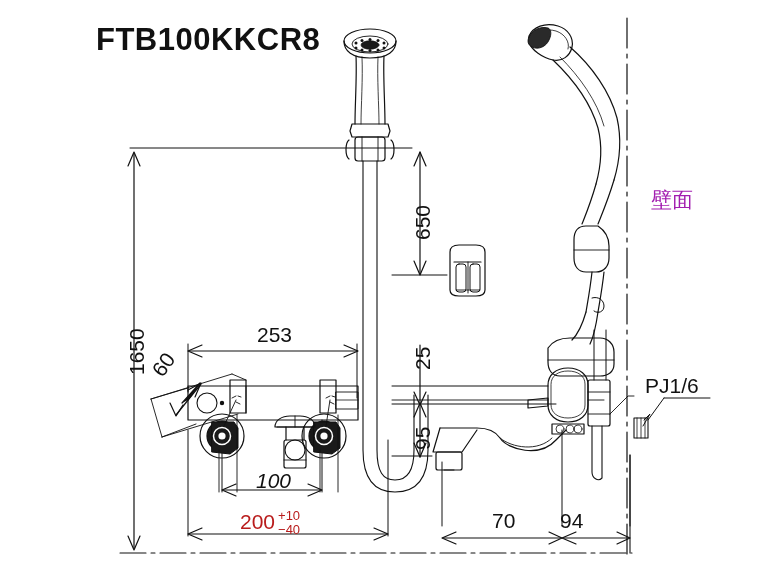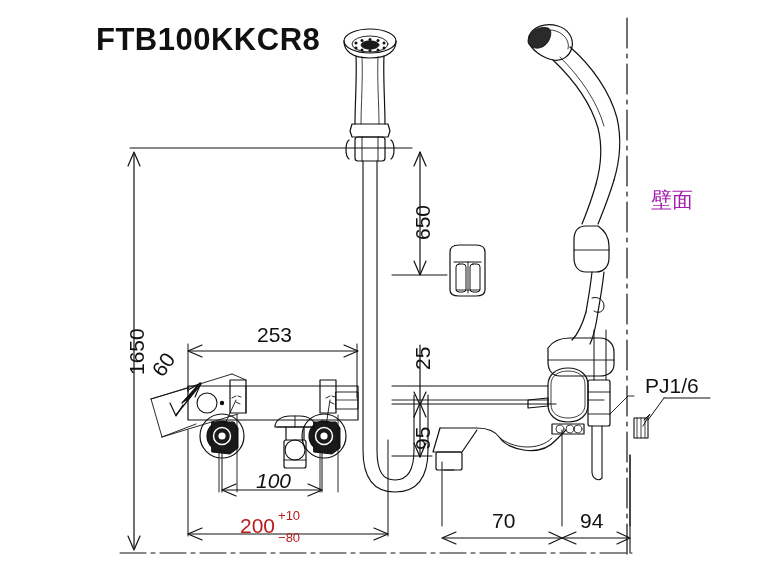--- a/index.html
+++ b/index.html
@@ -23,21 +23,21 @@
   .jp{
     position:absolute;font-size:21px;color:#a21caf;white-space:nowrap;
     font-family:"DejaVu Sans","Liberation Sans",sans-serif;
   }
   .tol{
     position:absolute;font-size:21px;color:#b91c1c;white-space:nowrap;
     display:flex;align-items:center;
   }
   .tol .frac{
     display:inline-flex;flex-direction:column;justify-content:center;
-    font-size:13px;line-height:1.05;margin-left:3px;margin-top:1px;gap:8px;
+    font-size:13px;line-height:1.05;margin-left:3px;margin-top:1px;
   }
 </style>
 </head>
 <body>
 
 <div id="stage">
 
   <svg width="772" height="571" viewBox="0 0 772 571">
     <defs>
       <marker id="ahL" markerWidth="13" markerHeight="9" refX="12" refY="4.5" orient="auto">
@@ -363,25 +363,25 @@
   <div class="dim" style="left:257px;top:324px;">253</div>
 
   <div class="dim" style="left:148px;top:368px;transform:rotate(-55deg);transform-origin:left top;">60</div>
 
   <div class="dim" style="left:256px;top:470px;font-style:italic;">100</div>
 
   <div class="tol" style="left:240px;top:508px;">
     <span>200</span>
     <span class="frac">
       <span>+10</span>
-      <span>−80</span>
+      <span>−40</span>
     </span>
   </div>
 
   <div class="dim" style="left:492px;top:510px;">70</div>
 
-  <div class="dim" style="left:580px;top:510px;">94</div>
+  <div class="dim" style="left:560px;top:510px;">94</div>
 
   <div class="jp" style="left:651px;top:186px;">壁面</div>
 
   <div class="dim" style="left:645px;top:375px;">PJ1/6</div>
 
 </div>
 
 </body></html>

